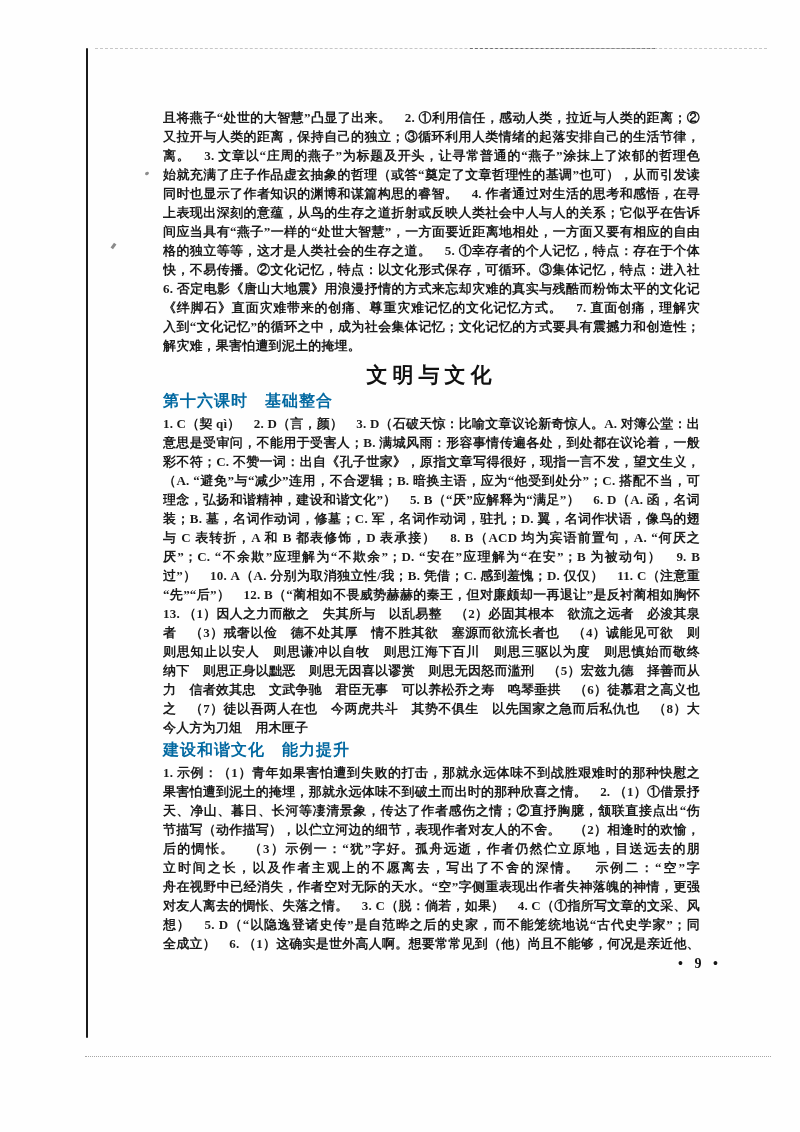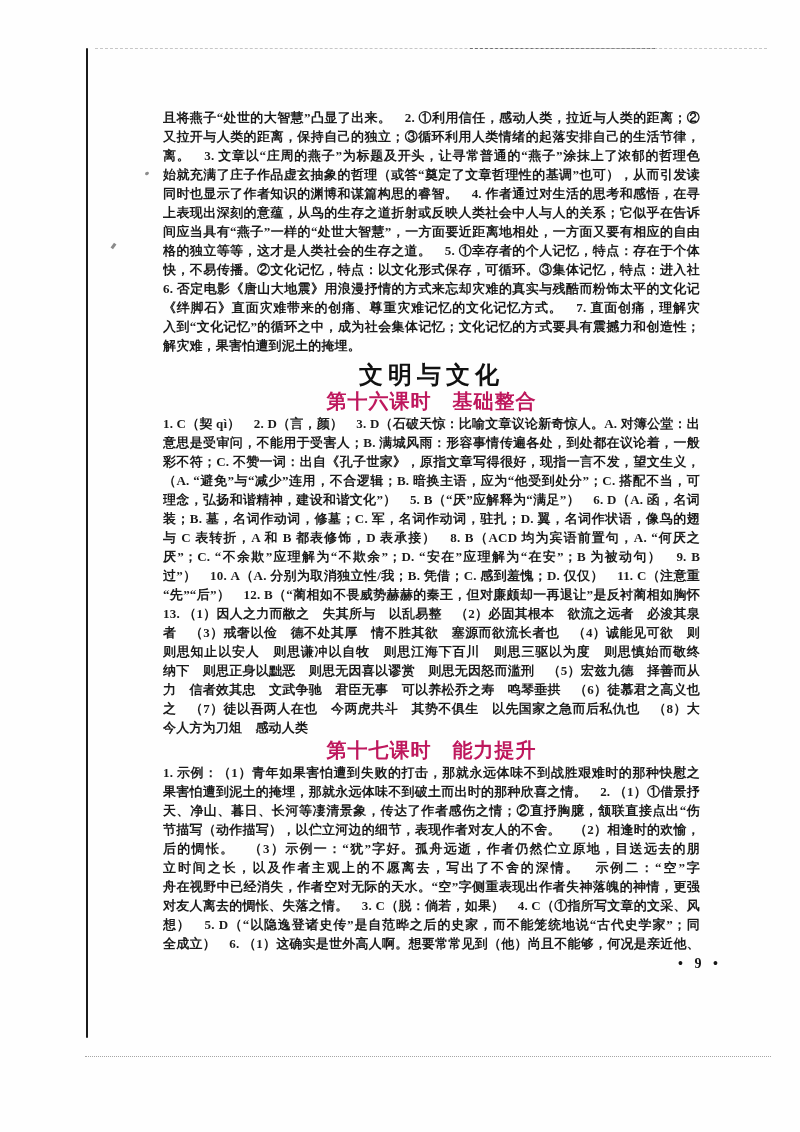--- a/index.html
+++ b/index.html
@@ -42,25 +42,25 @@
   }
   .tline{
     font-size:13px;line-height:19px;height:19px;
     letter-spacing:0.2px;font-weight:600;
     text-align:justify;text-align-last:justify;
     overflow:hidden;white-space:normal;
   }
   .tline.last{text-align-last:left;}
 
   .chapter-title{
-    text-align:center;font-size:24px;font-weight:bold;color:#111;
+    text-align:center;font-size:21px;font-weight:bold;color:#111;
     letter-spacing:5px;line-height:26px;margin-top:7px;
   }
   .lesson-heading{
-    text-align:center;font-size:20px;font-weight:bold;color:#be185d;
+    font-size:16px;font-weight:bold;color:#0369a1;
     letter-spacing:1px;line-height:18px;margin-top:4px;margin-bottom:4px;
   }
   .lesson-body{margin-top:0;}
   .page-number{
     position:absolute;left:655px;top:956px;width:90px;
     text-align:center;font-size:14px;font-weight:bold;color:#161616;
     letter-spacing:4px;
   }
 </style>
 </head>
@@ -110,24 +110,24 @@
         <div class="tline last">“先”“后”）　12. B（“蔺相如不畏威势赫赫的秦王，但对廉颇却一再退让”是反衬蔺相如胸怀的宽大）</div>
       </div>
 
     <div class="lesson-body">
         <div class="tline">13. （1）因人之力而敝之　失其所与　以乱易整　（2）必固其根本　欲流之远者　必浚其泉源　思国之安</div>
         <div class="tline">者　（3）戒奢以俭　德不处其厚　情不胜其欲　塞源而欲流长者也　（4）诚能见可欲　则思知足以自戒</div>
         <div class="tline">则思知止以安人　则思谦冲以自牧　则思江海下百川　则思三驱以为度　则思慎始而敬终　则思虚心以</div>
         <div class="tline">纳下　则思正身以黜恶　则思无因喜以谬赏　则思无因怒而滥刑　（5）宏兹九德　择善而从之　勇者竭其</div>
         <div class="tline">力　信者效其忠　文武争驰　君臣无事　可以养松乔之寿　鸣琴垂拱　（6）徒慕君之高义也　且庸人尚羞</div>
         <div class="tline">之　（7）徒以吾两人在也　今两虎共斗　其势不俱生　以先国家之急而后私仇也　（8）大礼不辞小让　如</div>
-        <div class="tline last">今人方为刀俎　感动人类</div>
+        <div class="tline last">今人方为刀俎　用木匣子</div>
       </div>
 
-    <div class="lesson-heading">第十七课时　能力提升</div>
+    <div class="lesson-heading">建设和谐文化　能力提升</div>
 
     <div class="lesson-body">
         <div class="tline">1. 示例：（1）青年如果害怕遭到失败的打击，那就永远体味不到战胜艰难时的那种快慰之情。　（2）种子如</div>
         <div class="tline">果害怕遭到泥土的掩埋，那就永远体味不到破土而出时的那种欣喜之情。　2. （1）①借景抒情，借荒城、寒</div>
         <div class="tline">天、净山、暮日、长河等凄清景象，传达了作者感伤之情；②直抒胸臆，颔联直接点出“伤离”“愁”的情感；③细</div>
         <div class="tline">节描写（动作描写），以伫立河边的细节，表现作者对友人的不舍。　（2）相逢时的欢愉，分别时的愁苦，分别</div>
         <div class="tline">后的惆怅。　（3）示例一：“犹”字好。孤舟远逝，作者仍然伫立原地，目送远去的朋友。“犹”字侧重表现伫</div>
         <div class="tline">立时间之长，以及作者主观上的不愿离去，写出了不舍的深情。　示例二：“空”字好。“空”字表明朋友的孤</div>
         <div class="tline">舟在视野中已经消失，作者空对无际的天水。“空”字侧重表现出作者失神落魄的神情，更强烈传达出作者</div>
         <div class="tline">对友人离去的惆怅、失落之情。　3. C（脱：倘若，如果）　4. C（①指所写文章的文采、风格；③间接；⑥设</div>

